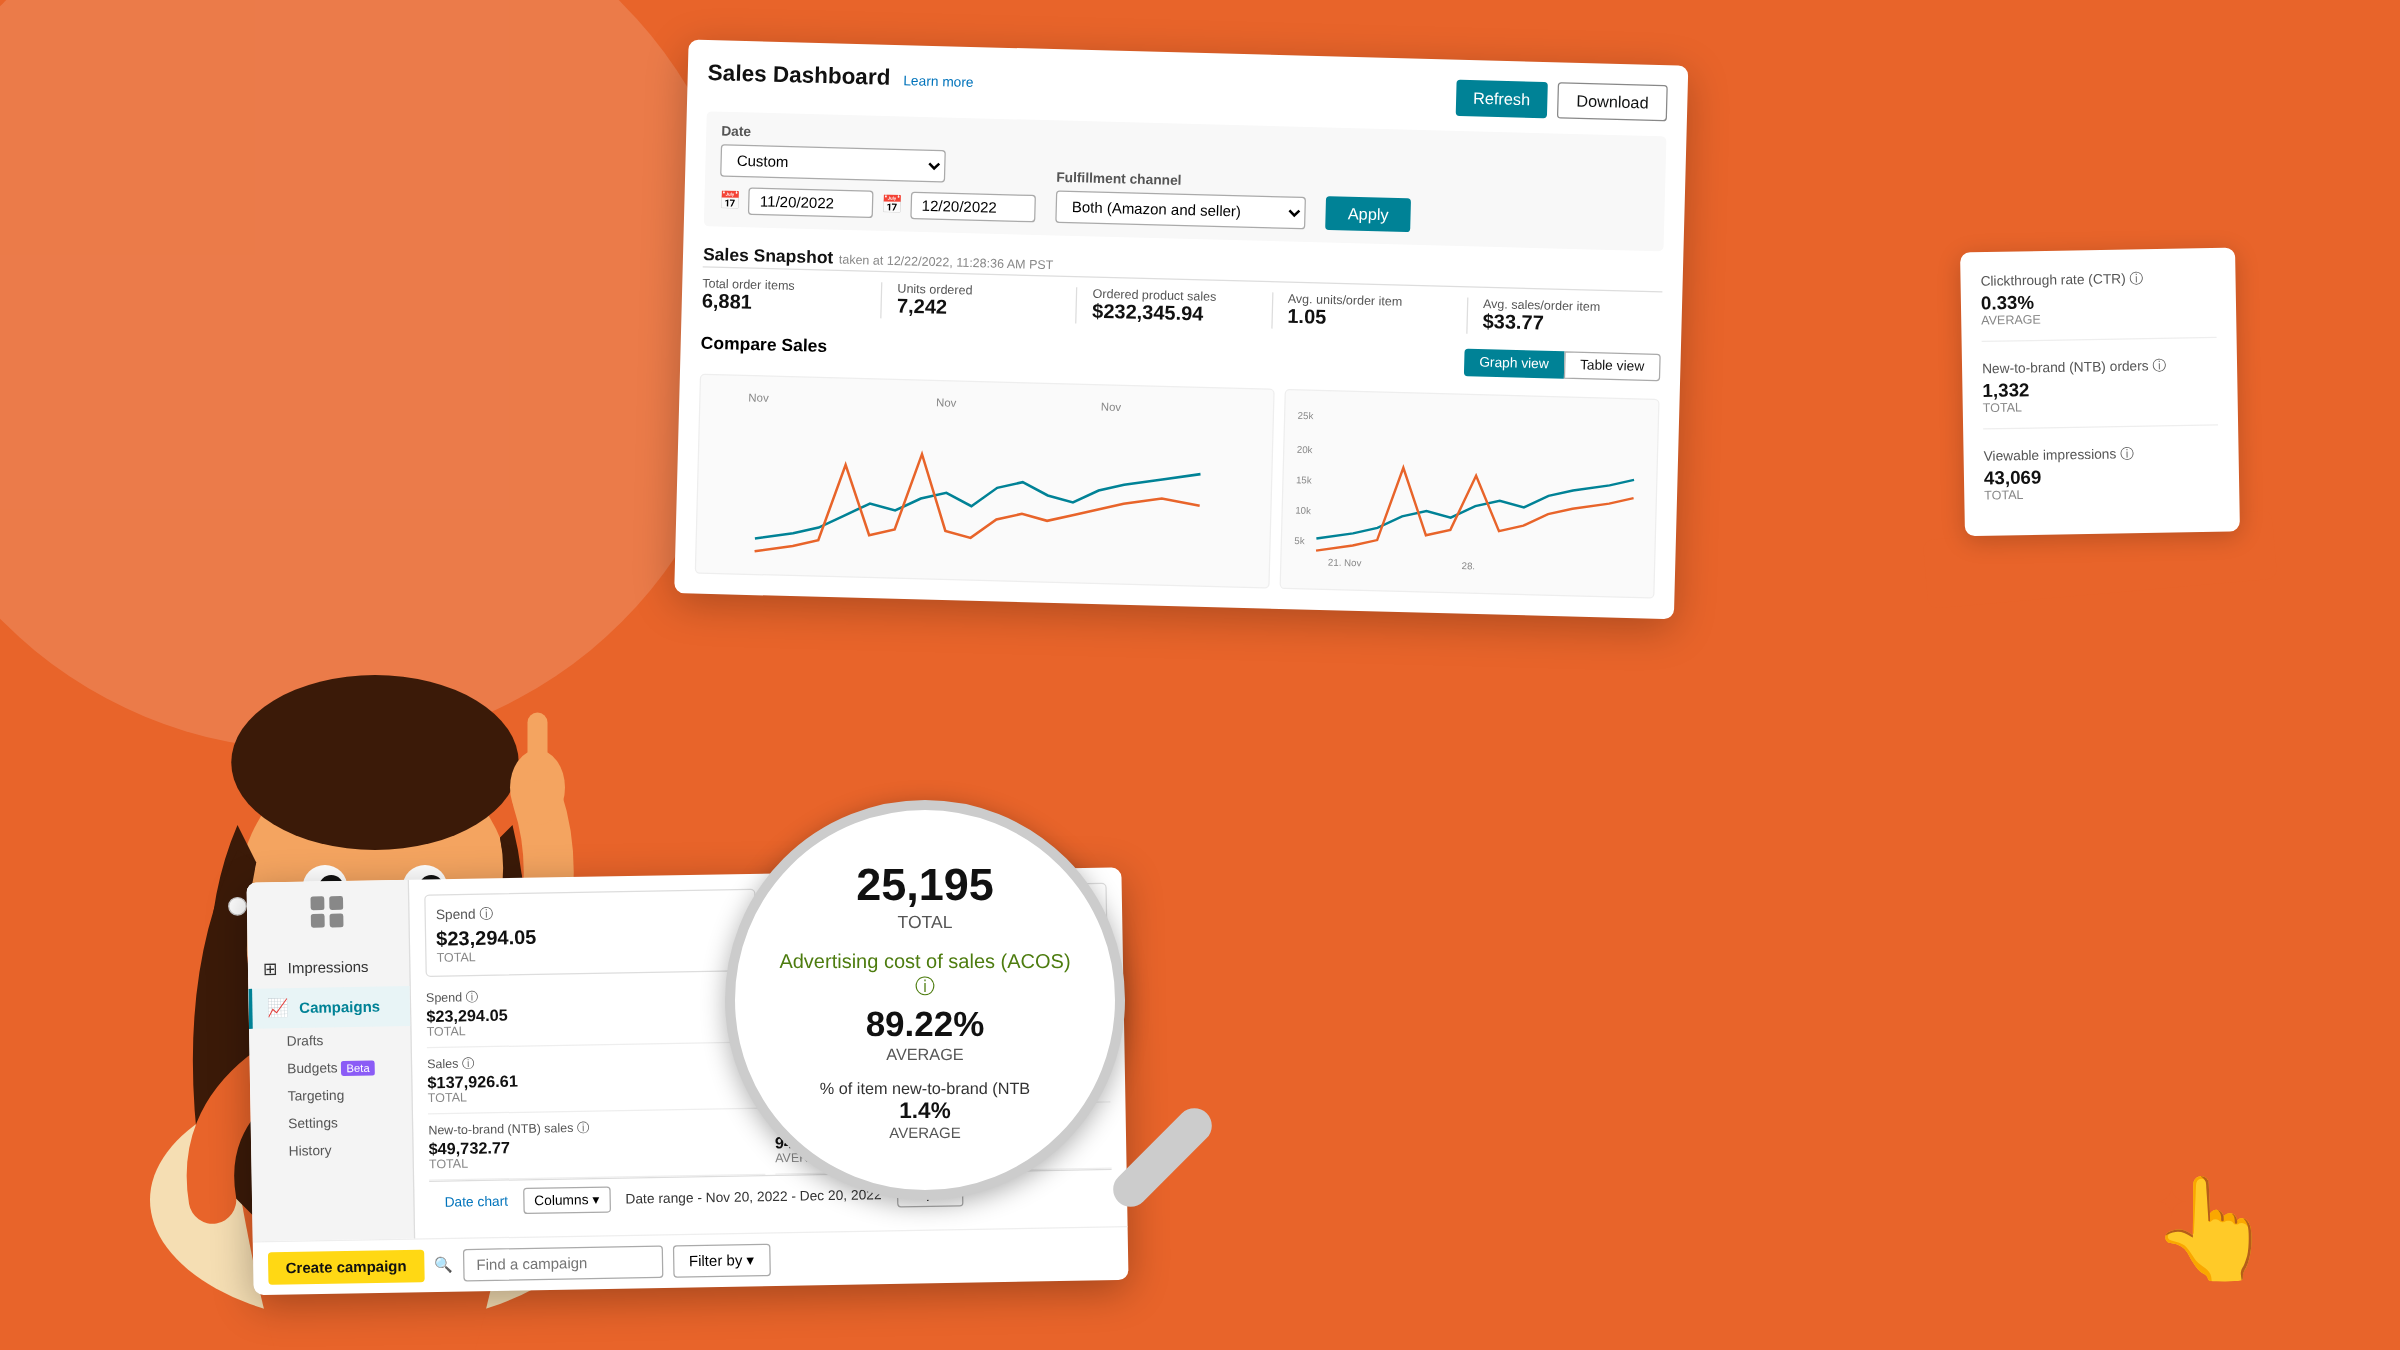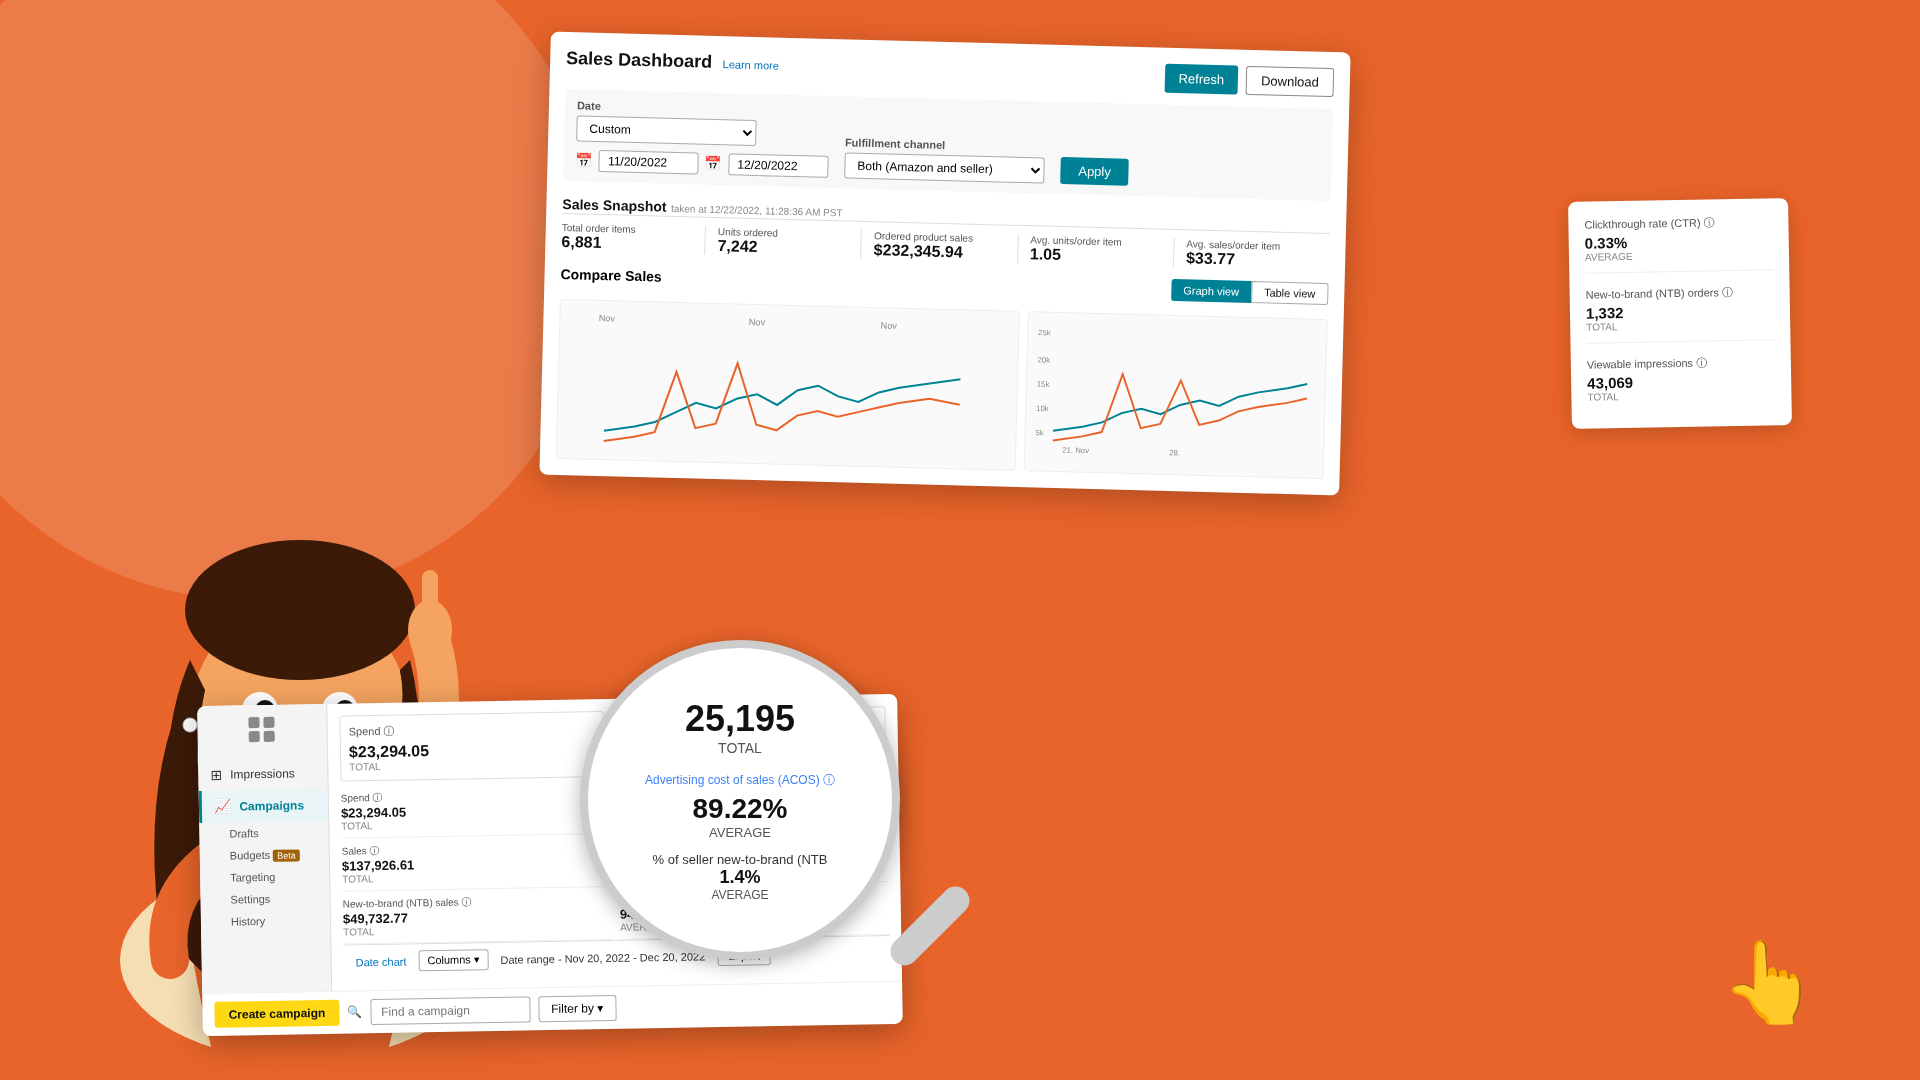--- a/index.html
+++ b/index.html
@@ -520,22 +520,22 @@
       color: #111;
     }
 
     .magnifier-total-label {
       font-size: 14px;
       color: #555;
       margin-bottom: 16px;
     }
 
     .magnifier-metric-title {
-      font-size: 12px;
-      color: #3b82f6;
+      font-size: 16px;
+      color: #4d7c0f;
       margin-bottom: 4px;
       text-align: center;
     }
 
     .magnifier-percent {
       font-size: 28px;
       font-weight: bold;
       color: #111;
     }
 
@@ -817,21 +817,21 @@
       <div class="sidebar-item">
         <span class="sidebar-icon">⊞</span>
         <span>Impressions</span>
       </div>
       <div class="sidebar-item active">
         <span class="sidebar-icon">📈</span>
         <span>Campaigns</span>
       </div>
       <div class="sidebar-sub-item">Drafts</div>
       <div class="sidebar-sub-item">
-        Budgets <span style="background:#a16207;color:white;font-size:9px;padding:1px 4px;border-radius:2px;">Beta</span>
+        Budgets <span style="background:#8b5cf6;color:white;font-size:9px;padding:1px 4px;border-radius:2px;">Beta</span>
       </div>
       <div class="sidebar-sub-item">Targeting</div>
       <div class="sidebar-sub-item">Settings</div>
       <div class="sidebar-sub-item">History</div>
     </div>
 
     <div class="campaigns-main">
 
       <div class="campaigns-stats">
         <div class="stat-card">
@@ -900,21 +900,21 @@
   </div>
 </div>
 
 <div class="magnifier">
   <div class="magnifier-circle">
     <div class="magnifier-big-number">25,195</div>
     <div class="magnifier-total-label">TOTAL</div>
     <div class="magnifier-metric-title">Advertising cost of sales (ACOS) ⓘ</div>
     <div class="magnifier-percent">89.22%</div>
     <div class="magnifier-avg-label">AVERAGE</div>
-    <div class="magnifier-ntb-title">% of seller new-to-brand (NTB</div>
+    <div class="magnifier-ntb-title">% of item new-to-brand (NTB</div>
     <div class="magnifier-ntb-value">1.4%</div>
     <div class="magnifier-ntb-sub">AVERAGE</div>
   </div>
   <div class="magnifier-handle"></div>
 </div>
 
 <div class="click-lines">✦</div>
 <div class="hand-icon">👆</div>
 
 </body></html>

